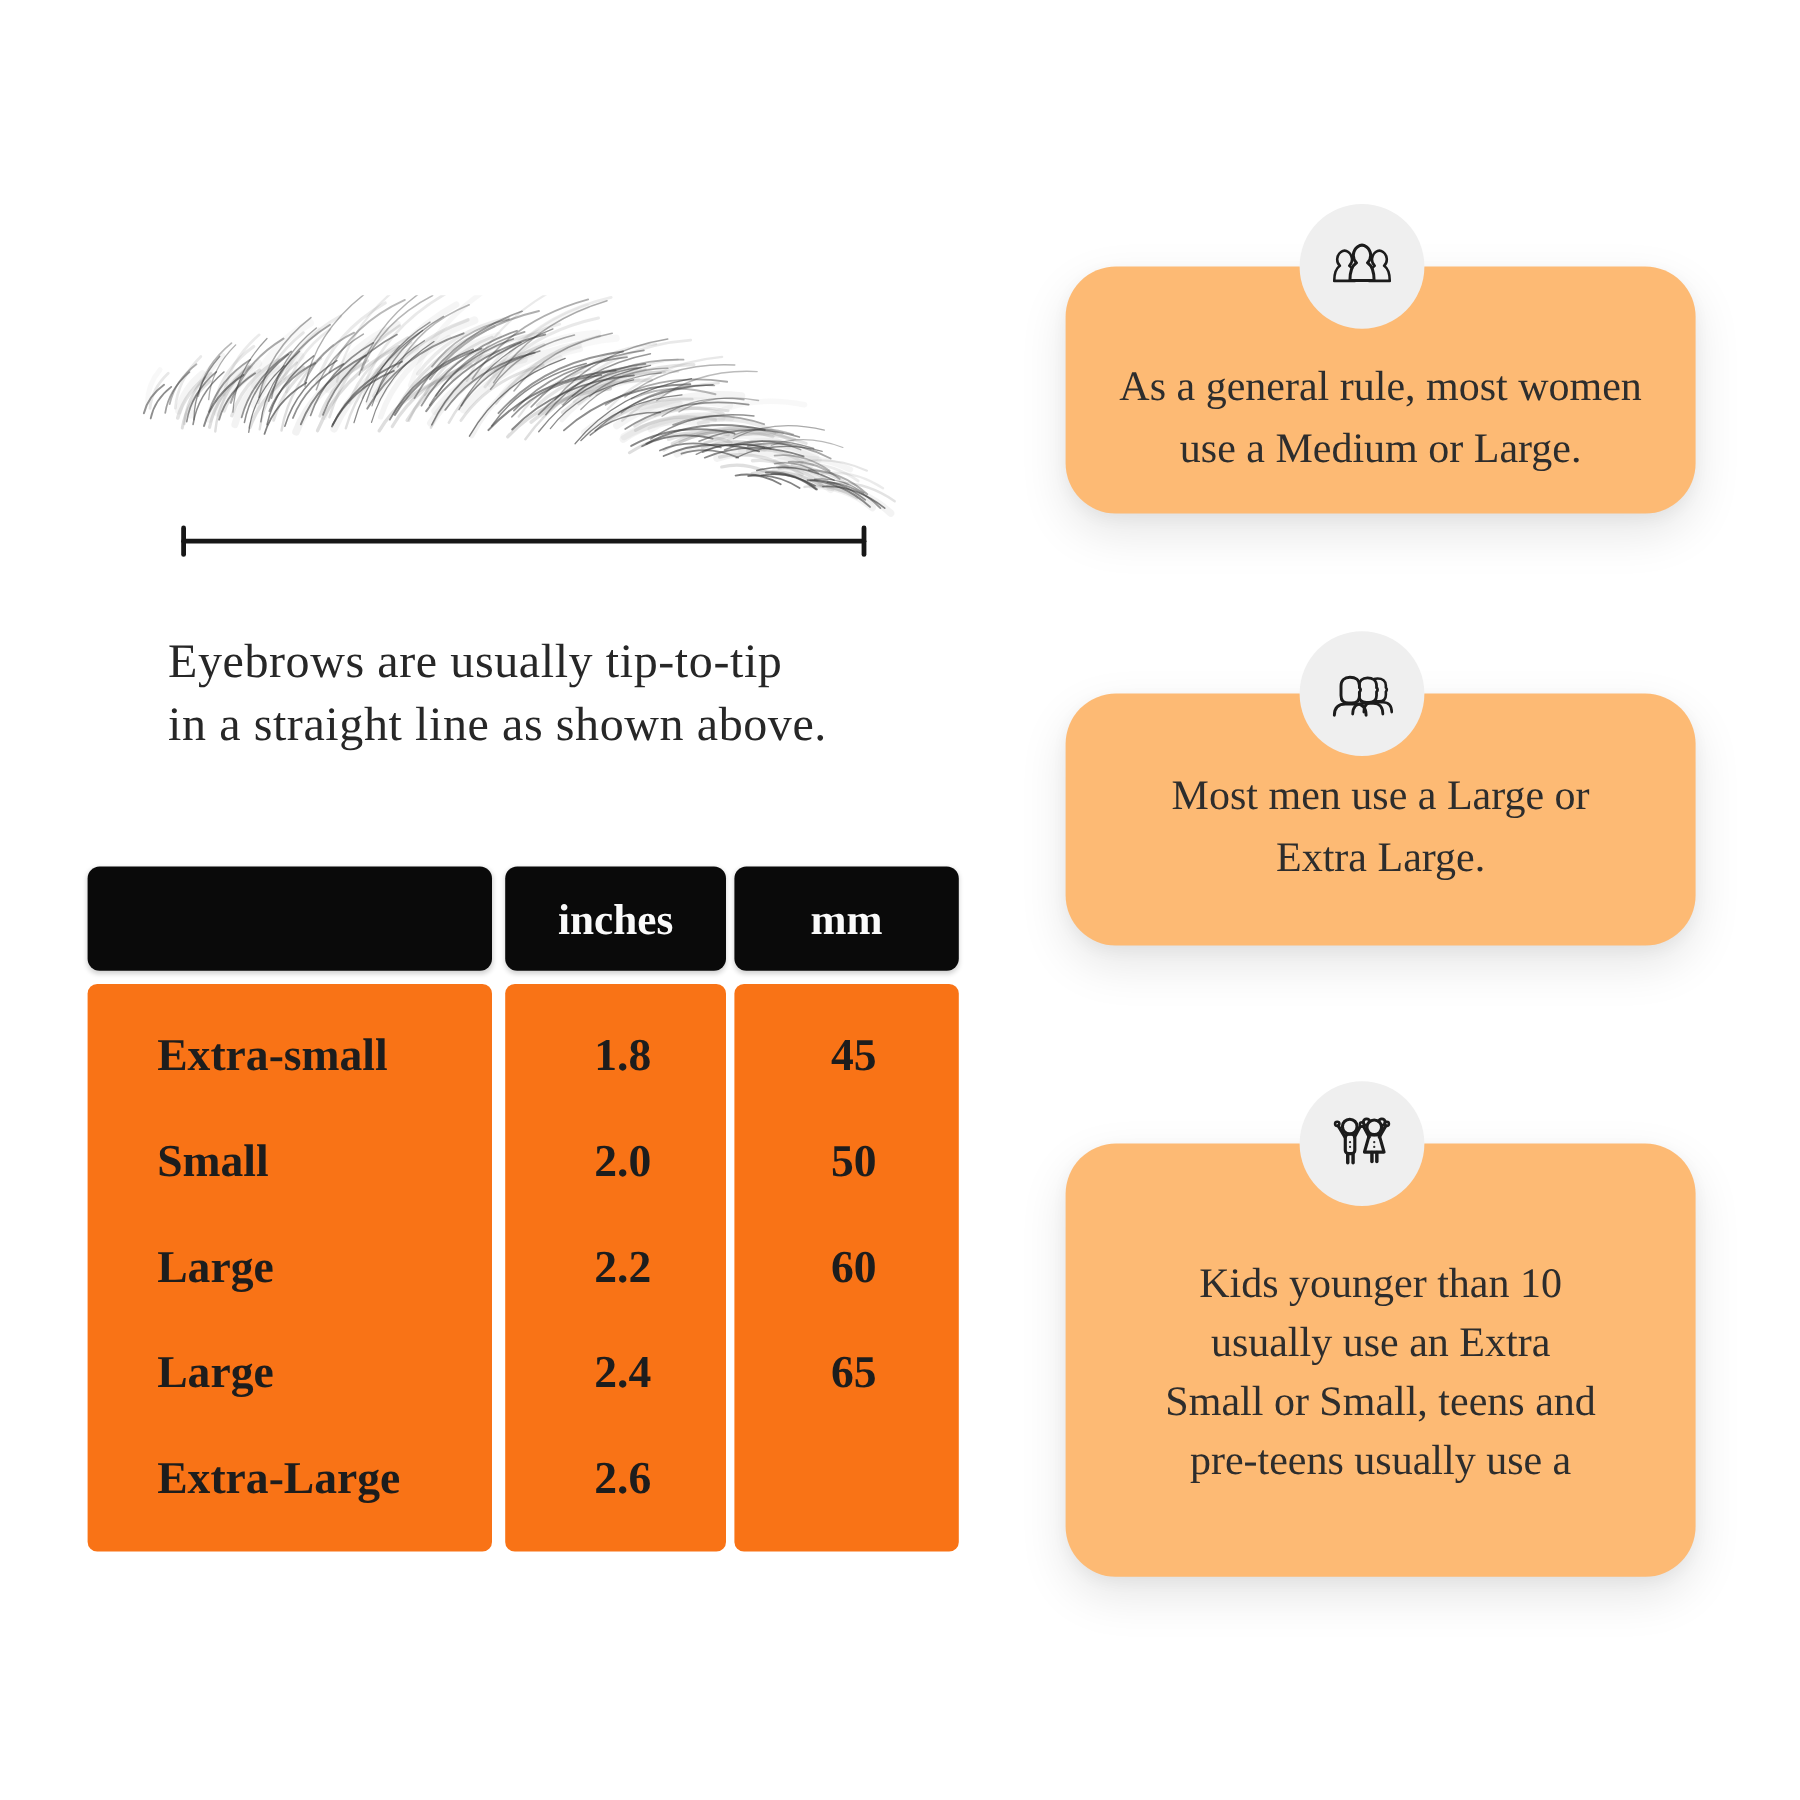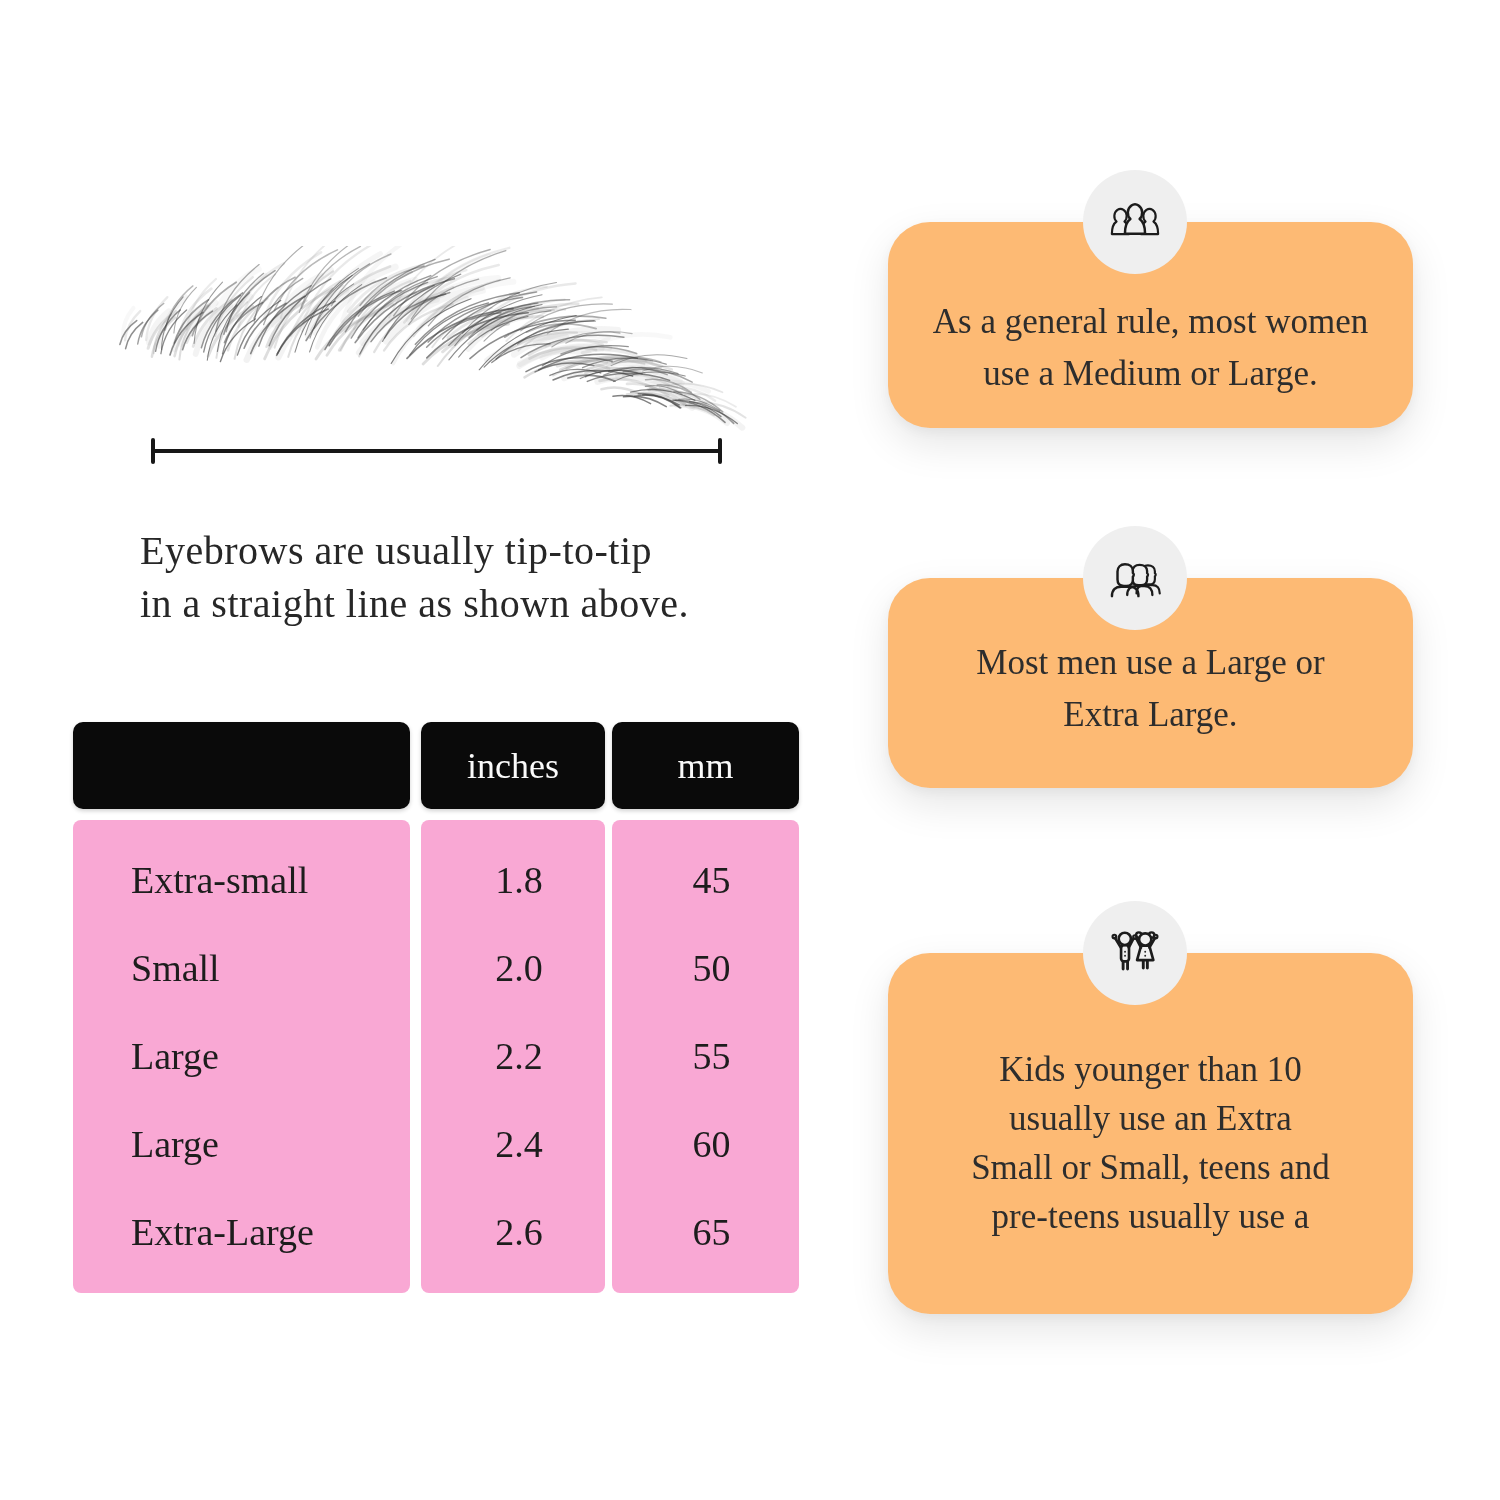--- a/index.html
+++ b/index.html
@@ -19,32 +19,32 @@
     content:""; position:absolute; top:-11px; width:4px; height:26px; background:#171717; border-radius:2px;
   }
   .measure-line::before { left:0; }
   .measure-line::after { right:0; }
   .caption {
     position:absolute; left:140px; top:524px; font-size:40px; line-height:53px;
     color:#272727; letter-spacing:0.5px;
   }
 
   
-  .tcol { position:absolute; top:722px; }
+  .tcol { position:absolute; top:722px;font-weight:bold; }
   .tcol-1 { left:73px;  width:337px; }
   .tcol-2 { left:421px; width:184px; }
   .tcol-3 { left:612px; width:187px; }
   .thead {
     height:87px; background:#0a0a0a; border-radius:10px;
     display:flex; align-items:center; justify-content:center;
     color:#fafafa; font-size:36px;
     box-shadow:0 2px 4px rgba(0,0,0,0.18);
   }
   .tbody {
-    margin-top:11px; height:473px; background:#f9a8d4; border-radius:8px;
+    margin-top:11px; height:473px; background:#f97316; border-radius:8px;
     padding-top:16px;
   }
   .cell { height:88px; display:flex; align-items:center; justify-content:center; font-size:38px; color:#1d1d1d;padding-left:12px; }
   .tcol-1 .cell { justify-content:flex-start; padding-left:58px; }
 
   
   .card {
     position:absolute; left:888px; width:525px; background:#fdba74; border-radius:42px;
     box-shadow:0 16px 40px rgba(0,0,0,0.10), 0 4px 12px rgba(0,0,0,0.045);
     display:flex; justify-content:center;
@@ -359,21 +359,20 @@
       <div class="cell">2.4</div>
       <div class="cell">2.6</div>
     </div>
   </div>
 
   <div class="tcol tcol-3">
     <div class="thead">mm</div>
     <div class="tbody">
       <div class="cell">45</div>
       <div class="cell">50</div>
-      <div class="cell">55</div>
       <div class="cell">60</div>
       <div class="cell">65</div>
     </div>
   </div>
 
   <div class="card card-1">
     <div class="card-text">
       <div>As a general rule, most women</div>
       <div>use a Medium or Large.</div>
     </div>

